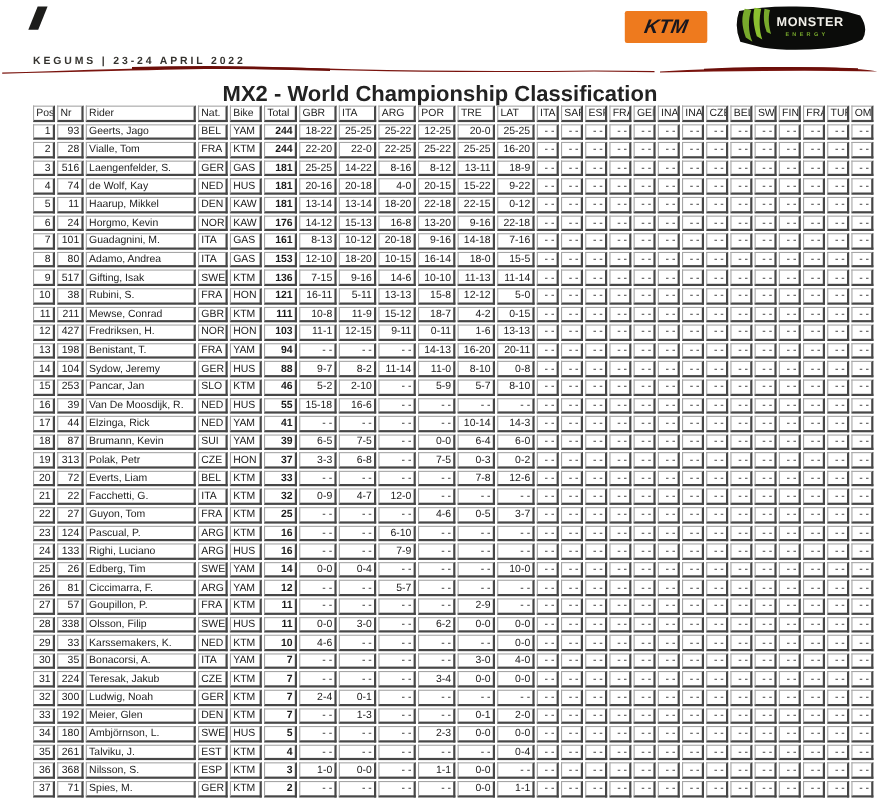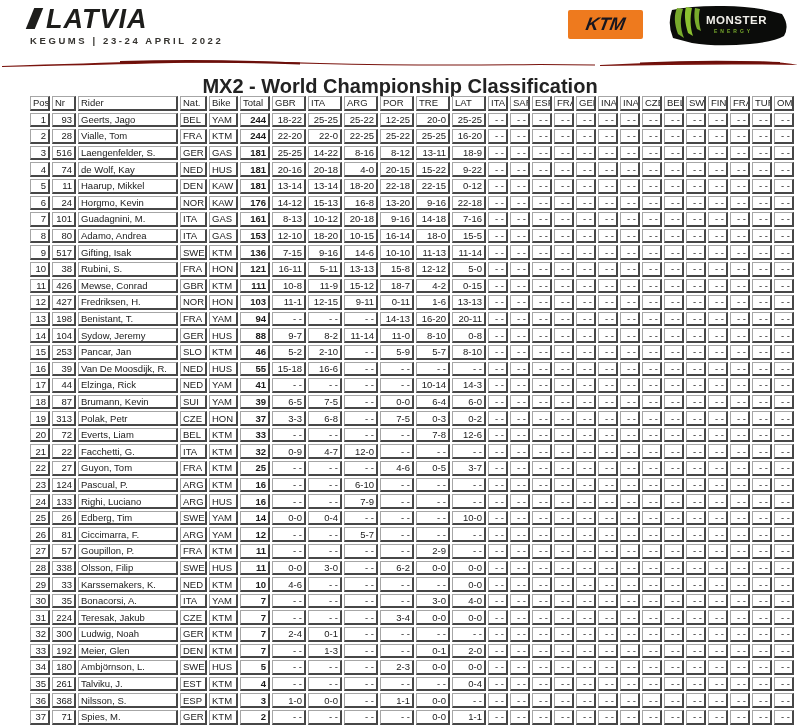--- a/index.html
+++ b/index.html
@@ -9,21 +9,21 @@
     font-family:"Liberation Sans", sans-serif;
     color:#1a1a1a;
     position:relative;
     overflow:hidden;
   }
   
   .latvia { position:absolute; left:30px; top:6px; }
   .latvia-row { display:flex; align-items:flex-end; }
   .latvia-slash { display:inline-block; width:9px; height:21px; background:#1d1d1b; transform:skewX(-22deg); margin-right:7px; margin-bottom:3px; }
   .latvia-name { font-size:27px; font-weight:bold; font-style:italic; letter-spacing:1px; color:#1d1d1b; line-height:26px; }
-  .latvia-sub { font-size:9.5px; letter-spacing:2.6px; color:#35332f; font-weight:bold; margin-top:3px;text-align:center; }
+  .latvia-sub { font-size:9.5px; letter-spacing:2.6px; color:#35332f; font-weight:bold; margin-top:20px;text-align:center; }
   .ktm { position:absolute; left:568px; top:10px; width:75px; height:29px; background:#ee7a1e; border-radius:2px; display:flex; align-items:center; justify-content:center; }
   .ktm span { font-style:italic; font-weight:bold; font-size:18px; color:#17161f; transform:skewX(-10deg); }
   .monster { position:absolute; left:662px; top:2px; width:130px; height:48px; }
   
   .swoosh { position:absolute; left:0; top:56px; width:800px; height:16px; }
   
   .title { position:absolute; top:75px; left:0; width:800px; text-align:center; font-size:20px; font-weight:bold; color:#222; }
   
   .tablewrap { position:absolute; top:94px; left:28px; }
   table { border-collapse:separate; border-spacing:2px; table-layout:fixed; width:768px; }
@@ -43,21 +43,20 @@
   td.num { text-align:right; }
   td.txt { text-align:left; }
   td.total { font-weight:bold;margin-left:36px; }
 </style>
 </head>
 <body>
 
 <div class="latvia">
   <div class="latvia-row">
     <span class="latvia-slash"></span>
-    <span class="latvia-name">LATVIA</span>
   </div>
   <div class="latvia-sub">KEGUMS | 23-24 APRIL 2022</div>
 </div>
 
 <div class="ktm">
   <span>KTM</span>
 </div>
 
 <div class="monster">
   <svg width="130" height="48" viewBox="0 0 130 48">
@@ -417,21 +416,21 @@
           <td class="num">- -</td>
           <td class="num">- -</td>
           <td class="num">- -</td>
           <td class="num">- -</td>
           <td class="num">- -</td>
           <td class="num">- -</td>
           <td class="num">- -</td>
         </tr>
         <tr>
           <td class="num">11</td>
-          <td class="num">426</td>
+          <td class="num">211</td>
           <td class="txt">Mewse, Conrad</td>
           <td class="txt">GBR</td>
           <td class="txt">KTM</td>
           <td class="num total">111</td>
           <td class="num">10-8</td>
           <td class="num">11-9</td>
           <td class="num">15-12</td>
           <td class="num">18-7</td>
           <td class="num">4-2</td>
           <td class="num">0-15</td>

